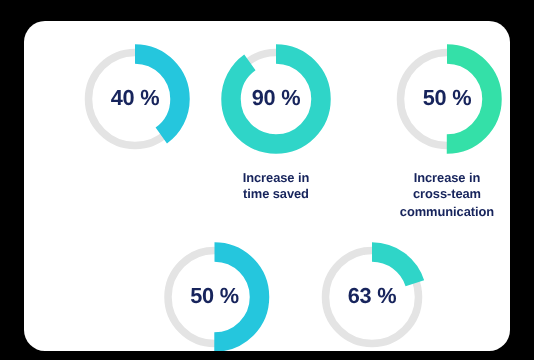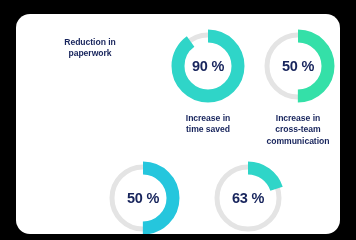--- a/index.html
+++ b/index.html
@@ -45,34 +45,39 @@
     text-align: center;
     font-size: 8.6px;
     line-height: 1.32;
     font-weight: bold;
     color: #17245c;
     letter-spacing: -0.05px;
     white-space: pre-line;
   }
   
   #stat-0 { left: 22px;  top: 14px; }
-  #stat-1 { left: 140px; top: 14px; }
+  #stat-1 { left: 116px; top: 14px; }
   #stat-2 { left: 230px; top: 14px; }
   
   #stat-3 { left: 75px;  top: 146px; }
   #stat-4 { left: 180px; top: 146px; }
 </style>
 </head>
 <body>
 
 <div id="card">
 
   <div class="stat" id="stat-0">
-    <div class="stat-label">Reduction in
-paperwork</div>
+    <div class="donut">
+      <svg viewBox="0 0 76 76">
+        <circle class="track" cx="38" cy="38" r="31" fill="none" stroke="#e4e4e4" stroke-width="5"></circle>
+        <circle class="arc" cx="38" cy="38" r="30" fill="none" stroke="#25c6dd" stroke-width="13" stroke-dasharray="75.39822368615503 113.09733552923254" transform="rotate(-90 38 38)"></circle>
+      </svg>
+      <div class="donut-value">40 %</div>
+    </div>
   </div>
 
   <div class="stat" id="stat-1">
     <div class="donut">
       <svg viewBox="0 0 76 76">
         <circle class="track" cx="38" cy="38" r="31" fill="none" stroke="#e4e4e4" stroke-width="5"></circle>
         <circle class="arc" cx="38" cy="38" r="30" fill="none" stroke="#2fd5c8" stroke-width="13" stroke-dasharray="169.64600329384882 18.84955592153875" transform="rotate(-90 38 38)"></circle>
       </svg>
       <div class="donut-value">90 %</div>
     </div>

